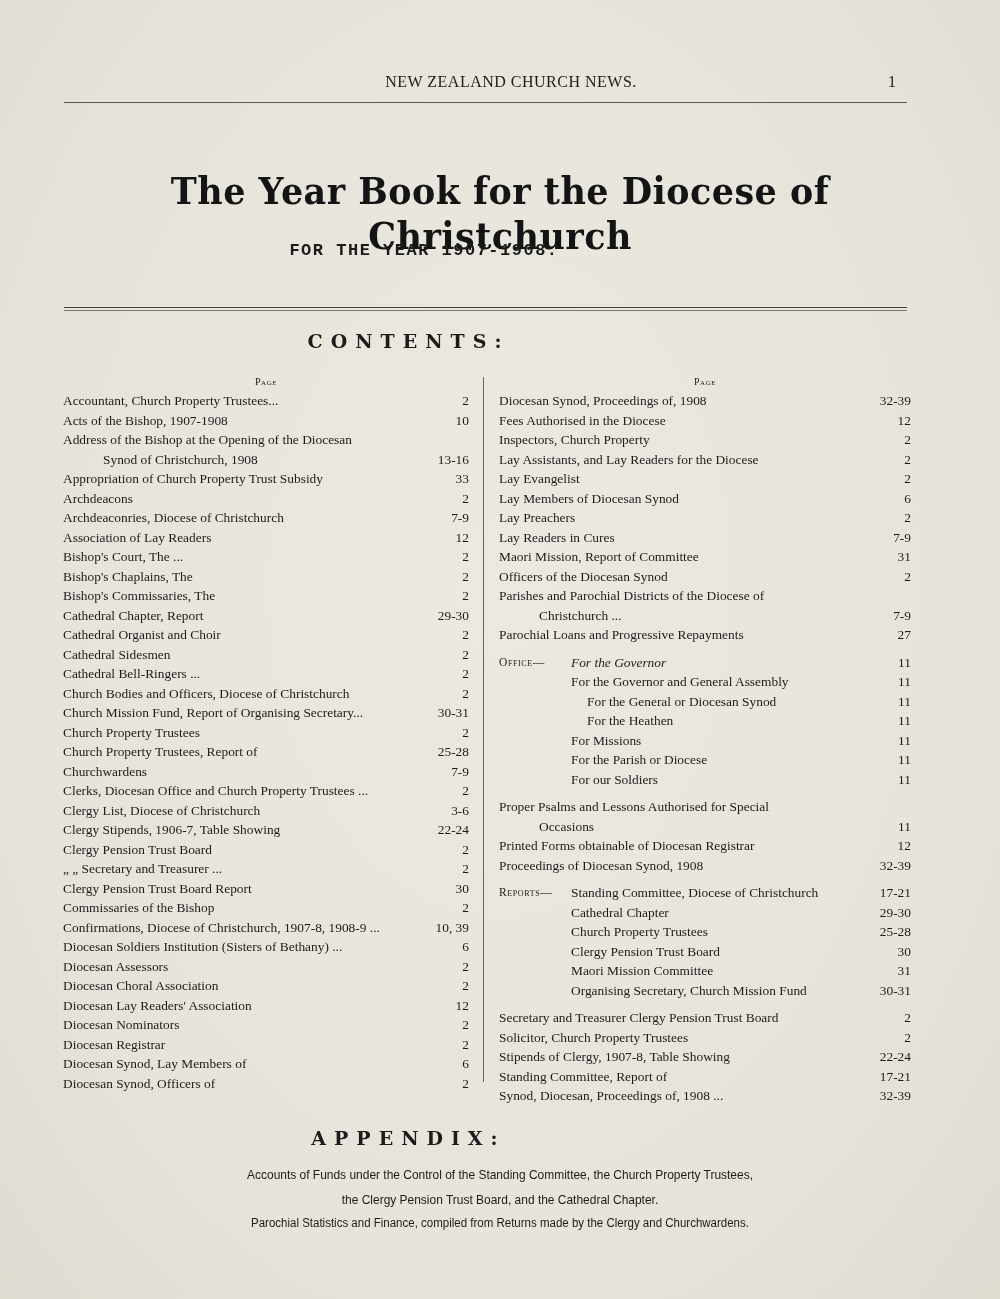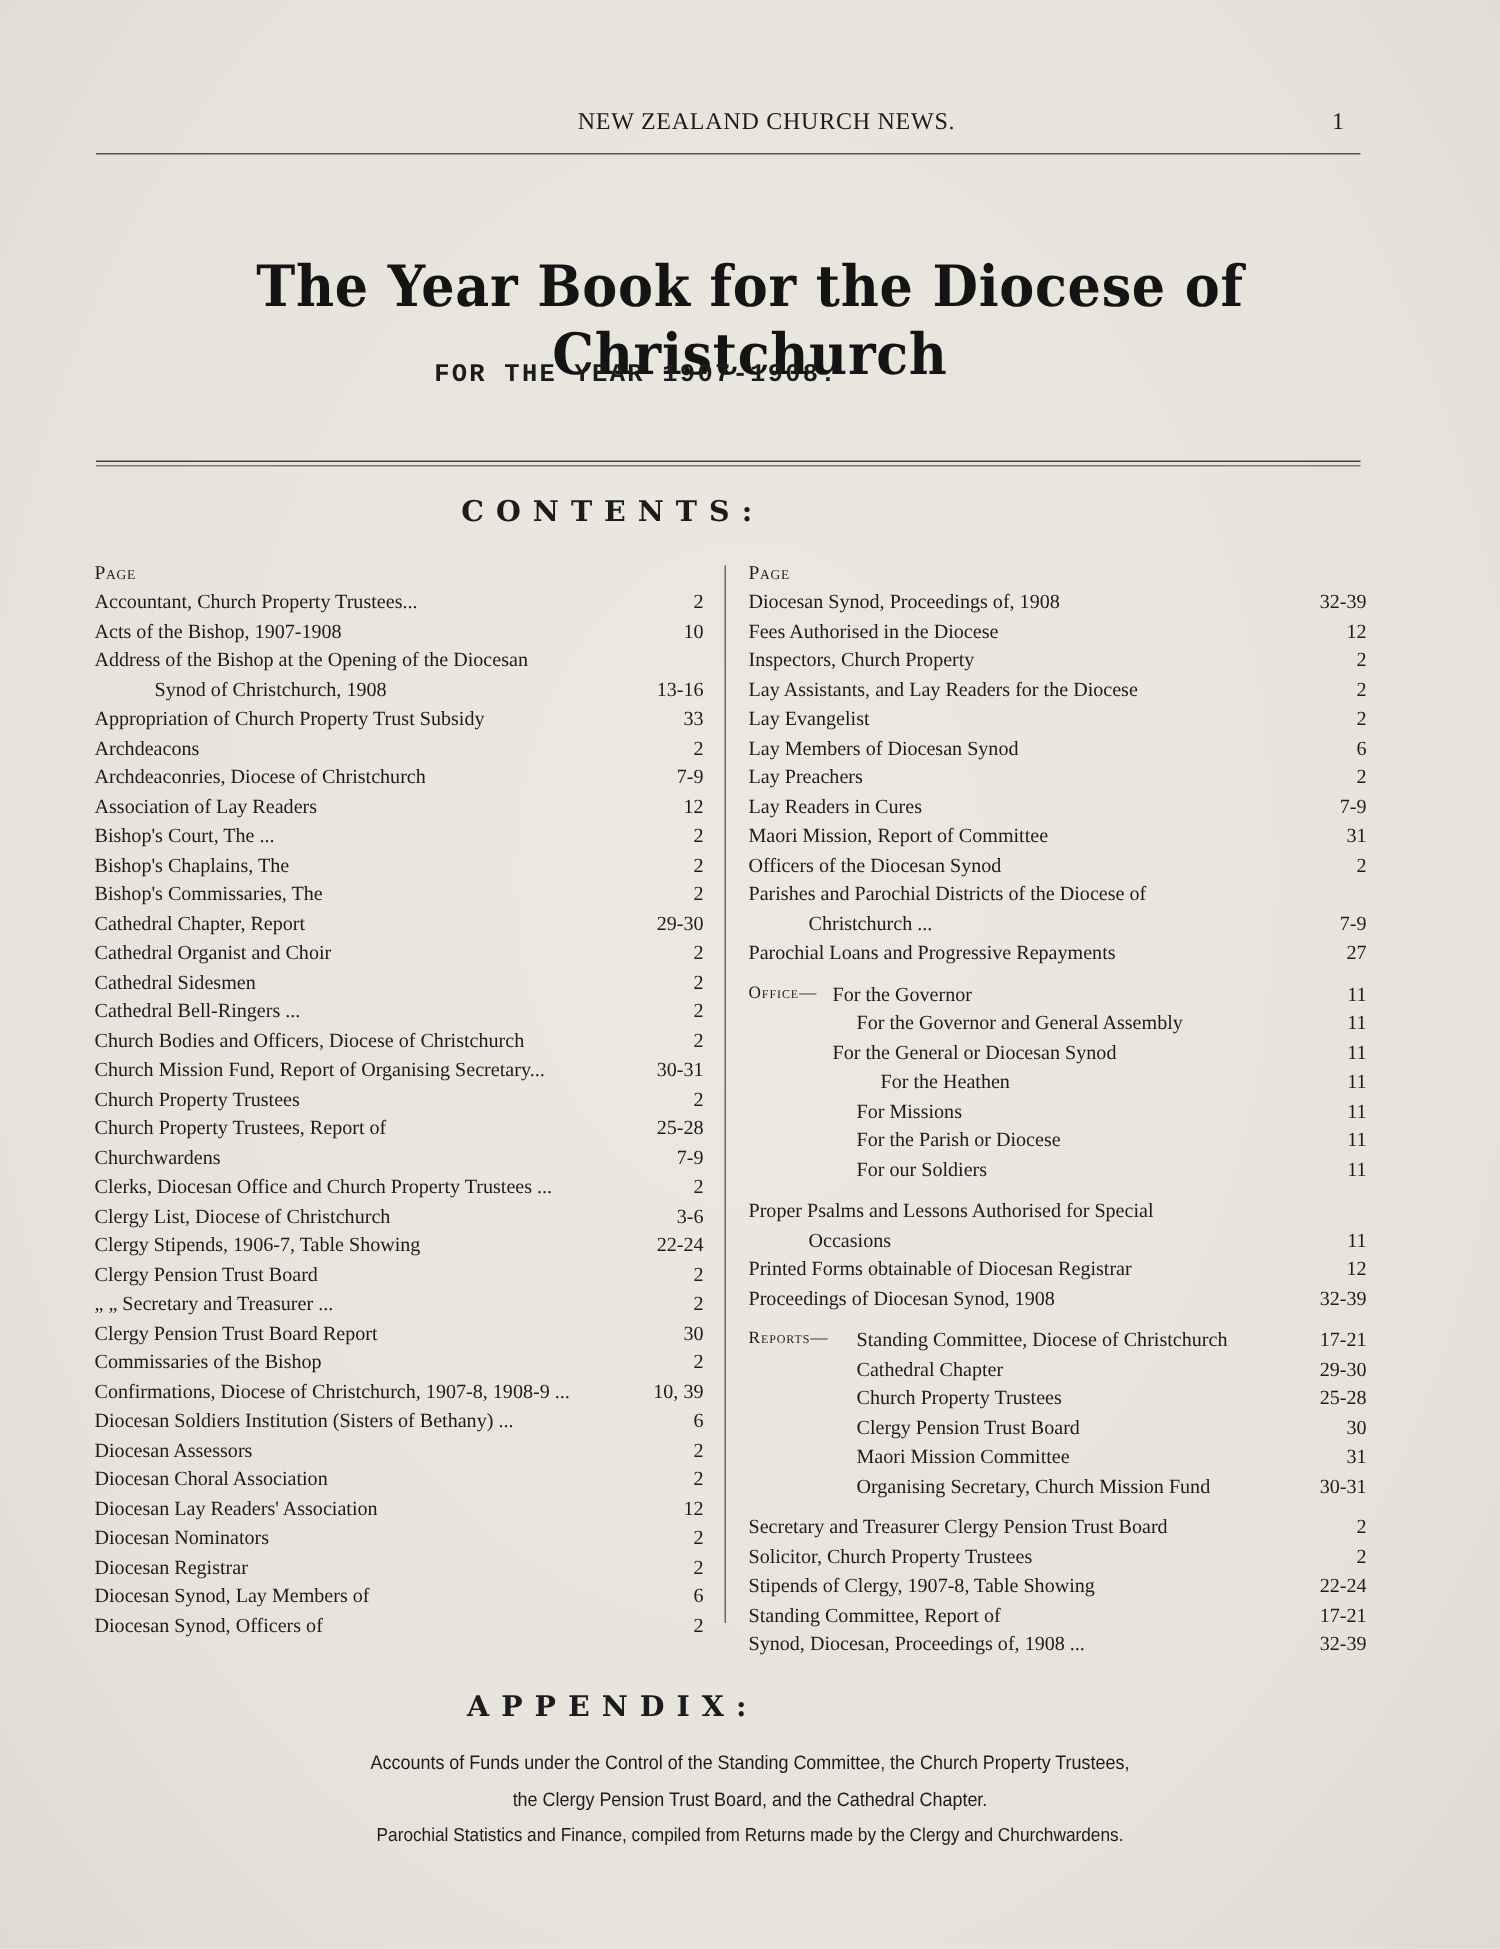--- a/index.html
+++ b/index.html
@@ -49,21 +49,21 @@
     .contents-heading { top: 330px; }
     .appendix-heading { top: 1127px; }
 
     .col-divider { position: absolute; left: 483px; top: 377px; height: 705px; border-left: 1px solid #666; }
 
     .col { position: absolute; top: 372px; font-family: "Liberation Serif", serif; font-size: 13.4px; }
     .col-left { left: 63px; width: 406px; }
     .col-right { left: 499px; width: 412px; }
 
     .page-header {
-      text-align: left; font-size: 13px; letter-spacing: 0.5px; font-variant: small-caps;
+      text-align: center; font-size: 10px; letter-spacing: 0.5px; font-variant: small-caps;
       height: 19px; line-height: 19px; padding-right: 0;
     }
     .entry { position: relative; height: 19.5px; line-height: 19.5px; white-space: nowrap; }
     .entry.wrap { height: 39px; }
     .entry .label { position: absolute; left: 0; top: 0; }
     .entry .label2 { position: absolute; left: 40px; top: 19.5px; }
     .entry .pg { position: absolute; right: 0; text-align: right; }
     .entry.wrap .pg, .entry.wrap .dots { top: 19.5px; }
     .gap { height: 8px; }
     .sc { font-variant: small-caps; font-size: 11.5px; letter-spacing: 0.6px; }
@@ -294,30 +294,30 @@
           <span class="pg">7-9</span>
         </div>
         <div class="entry">
           <span class="label">Parochial Loans and Progressive Repayments</span>
           <span class="pg">27</span>
         </div>
       </div>
     <div class="gap"></div>
     <div id="right-prayers">
         <div class="entry">
-          <span class="label" style="left: 56px;">For the Governor</span>
+          <span class="label" style="left: 72px; font-style: italic;">For the Governor</span>
           <span class="label sc">Office—</span>
           <span class="pg">11</span>
         </div>
         <div class="entry">
           <span class="label" style="left: 72px;">For the Governor and General Assembly</span>
           <span class="pg">11</span>
         </div>
         <div class="entry">
-          <span class="label" style="left: 56px;">For the General or Diocesan Synod</span>
+          <span class="label" style="left: 88px;">For the General or Diocesan Synod</span>
           <span class="pg">11</span>
         </div>
         <div class="entry">
           <span class="label" style="left: 88px;">For the Heathen</span>
           <span class="pg">11</span>
         </div>
         <div class="entry">
           <span class="label" style="left: 72px;">For Missions</span>
           <span class="pg">11</span>
         </div>

